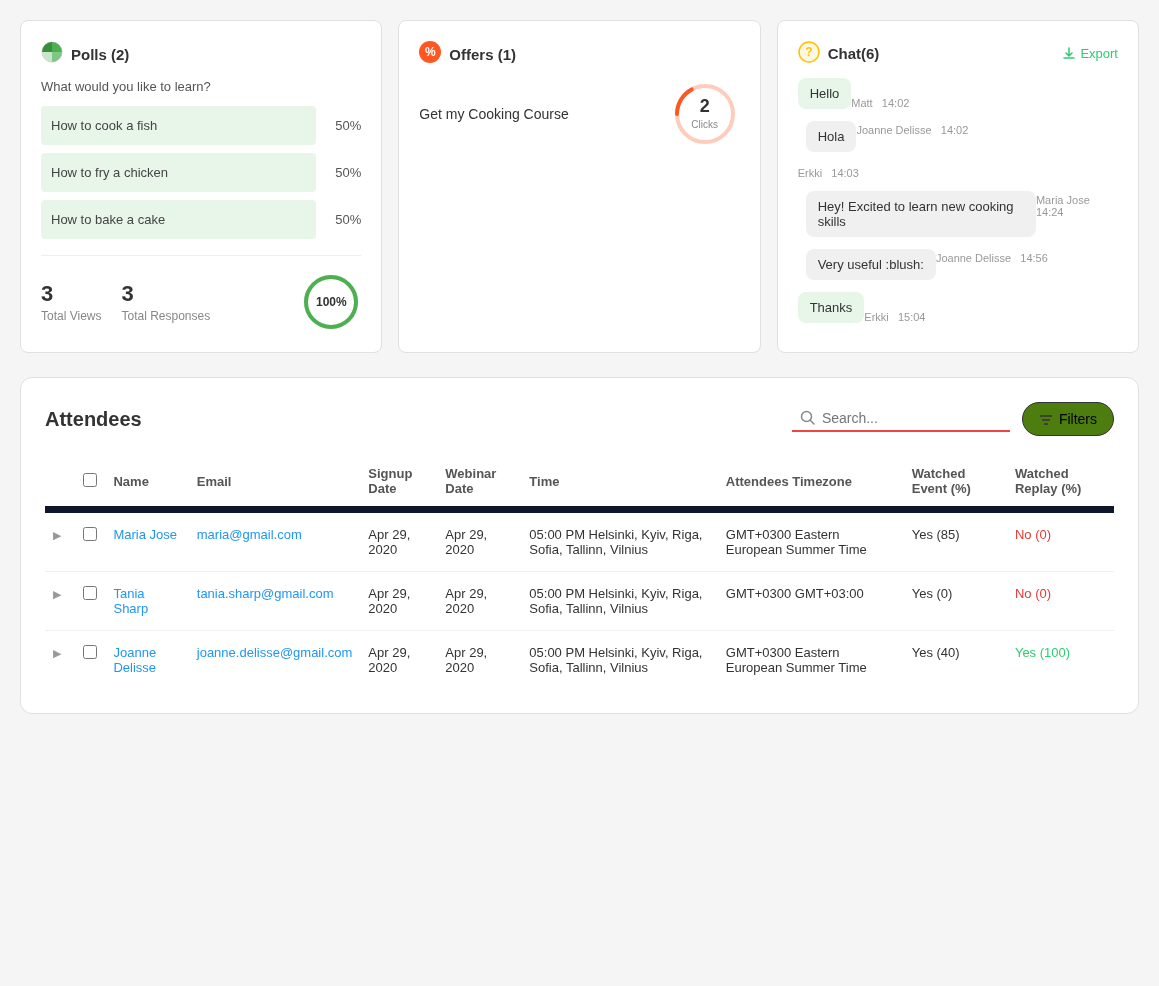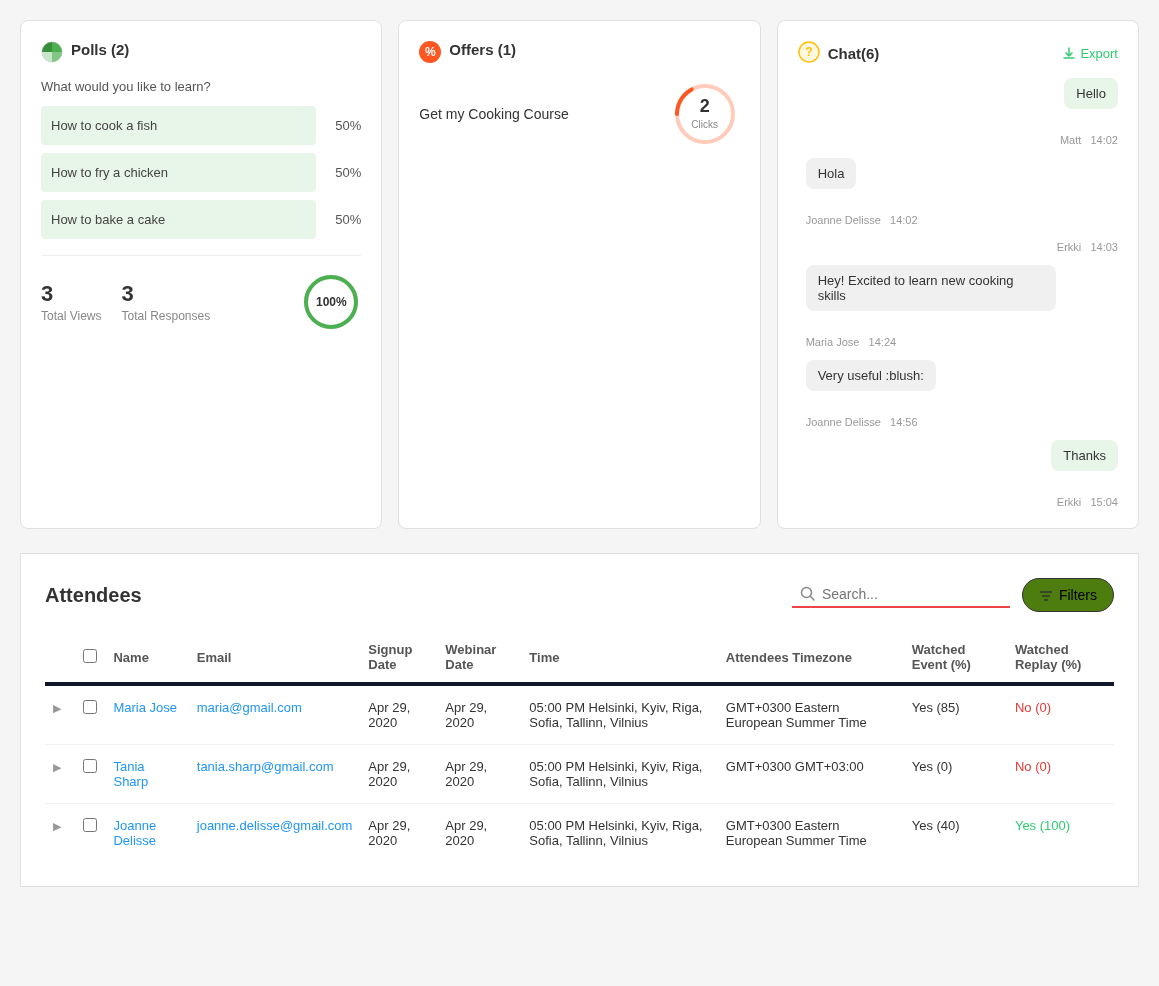--- a/index.html
+++ b/index.html
@@ -5,21 +5,21 @@
     * { box-sizing: border-box; margin: 0; padding: 0; }
     body { font-family: -apple-system, BlinkMacSystemFont, 'Segoe UI', sans-serif; background: #f5f5f5; color: #333; font-size: 14px; }
 
     .page-wrapper { padding: 20px; max-width: 1159px; margin: 0 auto; }
 
     
     .top-panels { display: flex; gap: 16px; margin-bottom: 24px; }
     .panel { background: #fff; border: 1px solid #e0e0e0; border-radius: 8px; padding: 20px; flex: 1; }
 
     
-    .panel-header { display: flex; align-items: flex-start; gap: 8px; margin-bottom: 16px; font-weight: 600; font-size: 15px; }
+    .panel-header { display: flex; align-items: flex-end; gap: 8px; margin-bottom: 16px; font-weight: 600; font-size: 15px; }
     .poll-question { color: #555; margin-bottom: 12px; font-size: 13px; }
     .poll-option { display: flex; align-items: center; justify-content: space-between; margin-bottom: 8px; }
     .poll-bar-bg { flex: 1; background: #e8f5e9; border-radius: 4px; padding: 12px 10px; margin-right: 10px; font-size: 13px; color: #444; }
     .poll-pct { font-size: 13px; color: #555; min-width: 35px; text-align: right; }
     .poll-stats { display: flex; gap: 20px; margin-top: 16px; border-top: 1px solid #eee; padding-top: 16px; align-items: center; }
     .stat-block { }
     .stat-number { font-size: 22px; font-weight: 600; color: #333; }
     .stat-label { font-size: 12px; color: #888; margin-top: 2px; }
     .circle-progress { margin-left: auto; position: relative; width: 60px; height: 60px; text-decoration: underline; }
     .circle-progress svg { transform: rotate(-90deg); }
@@ -31,40 +31,40 @@
     .clicks-circle svg { transform: rotate(-90deg); }
     .clicks-circle-inner { position: absolute; top: 50%; left: 50%; transform: translate(-50%, -50%); text-align: center; }
     .clicks-number { font-size: 18px; font-weight: 700; color: #333; display: block; line-height: 1; }
     .clicks-label { font-size: 10px; color: #888; }
 
     
     .chat-header { display: flex; align-items: center; justify-content: space-between; margin-bottom: 12px; }
     .chat-title { display: flex; align-items: center; gap: 8px; font-weight: 600; font-size: 15px; }
     .export-btn { color: #2ecc71; font-size: 13px; display: flex; align-items: center; gap: 4px; cursor: pointer; border: none; background: none; }
     .chat-messages { display: flex; flex-direction: column; gap: 12px; }
-    .chat-msg { display: flex; flex-direction: column; gap: 22px; }
+    .chat-msg { display: flex; flex-direction: row; }
     .chat-msg.sent { align-items: flex-end; }
     .chat-msg.received { align-items: flex-start; margin-left: 8px; }
     .chat-bubble { padding: 8px 12px; border-radius: 8px; font-size: 13px; max-width: 80%; }
     .chat-bubble.sent-bubble { background: #e8f5e9; color: #333; }
     .chat-bubble.received-bubble { background: #f0f0f0; color: #333; }
     .chat-meta { font-size: 11px; color: #999; margin-top: 3px; }
 
     
-    .attendees-section { background: #fff; border: 1px solid #e0e0e0; border-radius: 0; padding: 24px; }
+    .attendees-section { background: #fff; border: 1px solid #e0e0e0; border-radius: 12px; padding: 24px; }
     .attendees-header { display: flex; align-items: center; justify-content: space-between; margin-bottom: 20px; }
     .attendees-title { font-size: 20px; font-weight: 600; }
     .attendees-controls { display: flex; align-items: center; gap: 12px; }
     .search-box { display: flex; align-items: center; border-bottom: 2px solid #ef4444; padding: 4px 8px; gap: 6px; min-width: 200px; }
     .search-box input { border: none; outline: none; font-size: 14px; width: 180px; }
     .filters-btn { border: 1px solid #333; border-radius: 20px; padding: 8px 16px; font-size: 14px; cursor: pointer; display: flex; align-items: center; gap: 6px; background: #4d7c0f; }
 
     
     .attendees-table { width: 100%; border-collapse: collapse; }
-    .attendees-table thead tr { border-bottom: 4px solid #0f172a; }
+    .attendees-table thead tr { border-bottom: 7px solid #0f172a; }
     .attendees-table th { padding: 10px 8px; font-size: 13px; font-weight: 600; color: #555; text-align: left; }
     .attendees-table td { padding: 14px 8px; font-size: 13px; vertical-align: top; }
     .attendees-table tbody tr { border-bottom: 1px solid #f0f0f0; }
     .attendees-table tbody tr:last-child { border-bottom: none; }
     .col-name { color: #2196f3; font-weight: 500; }
     .col-email { color: #2196f3; }
     .col-watched-yes { color: #333; }
     .col-watched-no { color: #e53935; }
     .col-watched-yes-green { color: #2ecc71; }
     .expand-btn { cursor: pointer; color: #999; margin-right: 6px; font-size: 11px; }

